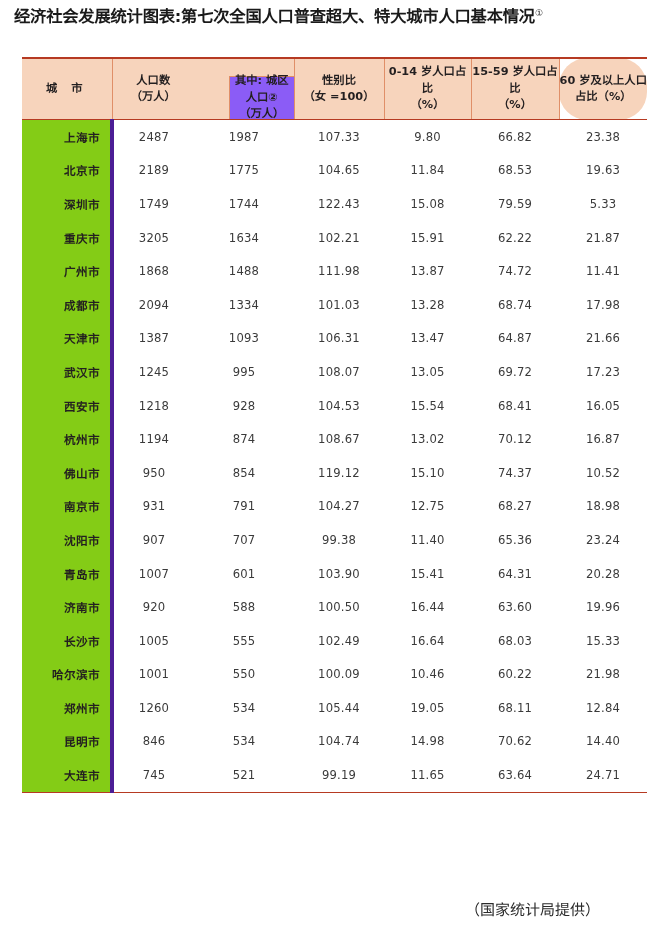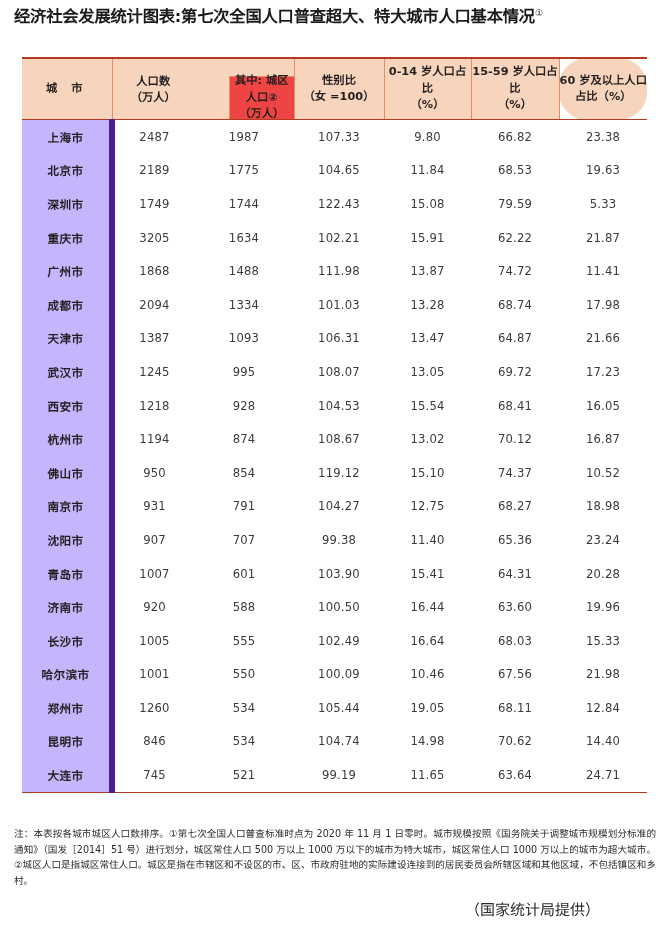--- a/index.html
+++ b/index.html
@@ -56,34 +56,34 @@
     text-align:center;
     font-weight:bold;
     font-size:11.3px;
     line-height:1.45;
     color:#231f20;
     position:relative;
   }
   thead tr.hrow th.first{border-left:none;}
   thead tr.hrow th.last{border-right:none;border-radius:28px;}
   
-  thead tr.hrow th.nodiv-right{border-right:none;font-family:Liberation Serif, serif;}
+  thead tr.hrow th.nodiv-right{border-right:none;}
   thead tr.hrow th.nodiv-left{border-left:none;}
 
   .hdr-top{border-top:2.5px solid #B63A22;}
   .hdr-bot{border-bottom:1.6px solid #B63A22;}
 
   .city-hdr{letter-spacing:5px;text-indent:5px;}
 
   
   .subbox{
     position:absolute;
     left:-1px;right:-1px;bottom:0;
     top:17px;
-    background:#ef4444;
+    background:#8b5cf6;
     border:1px solid #E08F68;
     border-bottom:none;
     box-sizing:border-box;
     display:flex;align-items:center;justify-content:center;
     font-weight:bold;
     font-size:11.3px;
     line-height:1.45;
     padding:0 2px;
     margin-left:36px;
   }
@@ -94,25 +94,25 @@
     padding:0 10px;
     font-size:11.6px;
     color:#3a3a3a;
     text-align:center;
     vertical-align:middle;
     border:none;
     background:#ffffff;
     letter-spacing:0.2px;
   }
   tbody td.city{
-    background:#c4b5fd;
+    background:#84cc16;
     font-weight:bold;
     color:#231f20;
-    text-align:center;
-    border-right:6px solid #4c1d95;
+    text-align:right;
+    border-right:4px solid #4c1d95;
     font-size:11.6px;
     letter-spacing:0.4px;
   }
   tbody tr.lastrow td{
     border-bottom:1.6px solid #B63A22;
   }
 
   
   .note{
     position:absolute;left:14px;top:826px;width:642px;
@@ -324,21 +324,21 @@
             <td>16.64</td>
             <td>68.03</td>
             <td>15.33</td>
           </tr>
           <tr>
             <td class="city">哈尔滨市</td>
             <td>1001</td>
             <td>550</td>
             <td>100.09</td>
             <td>10.46</td>
-            <td>67.56</td>
+            <td>60.22</td>
             <td>21.98</td>
           </tr>
           <tr>
             <td class="city">郑州市</td>
             <td>1260</td>
             <td>534</td>
             <td>105.44</td>
             <td>19.05</td>
             <td>68.11</td>
             <td>12.84</td>
@@ -358,16 +358,15 @@
             <td>521</td>
             <td>99.19</td>
             <td>11.65</td>
             <td>63.64</td>
             <td>24.71</td>
           </tr>
         </tbody>
     </table>
   </div>
 
-  <div class="note">注：本表按各城市城区人口数排序。①第七次全国人口普查标准时点为 2020 年 11 月 1 日零时。城市规模按照《国务院关于调整城市规模划分标准的通知》（国发［2014］51 号）进行划分，城区常住人口 500 万以上 1000 万以下的城市为特大城市，城区常住人口 1000 万以上的城市为超大城市。②城区人口是指城区常住人口。城区是指在市辖区和不设区的市、区、市政府驻地的实际建设连接到的居民委员会所辖区域和其他区域，不包括镇区和乡村。</div>
   <div class="source">（国家统计局提供）</div>
 
 </div>
 
 </body></html>

